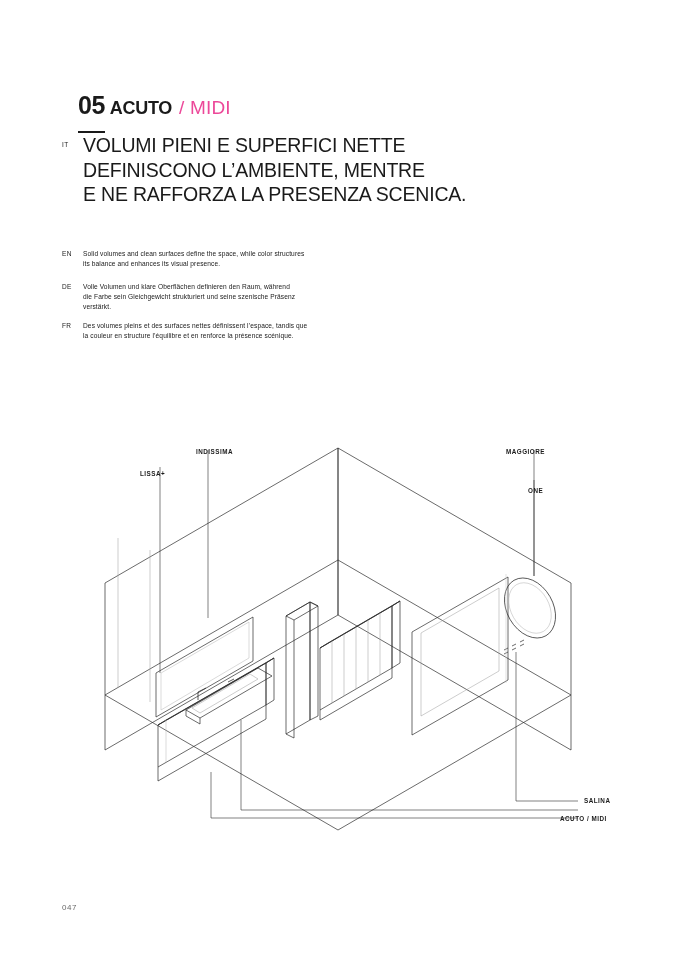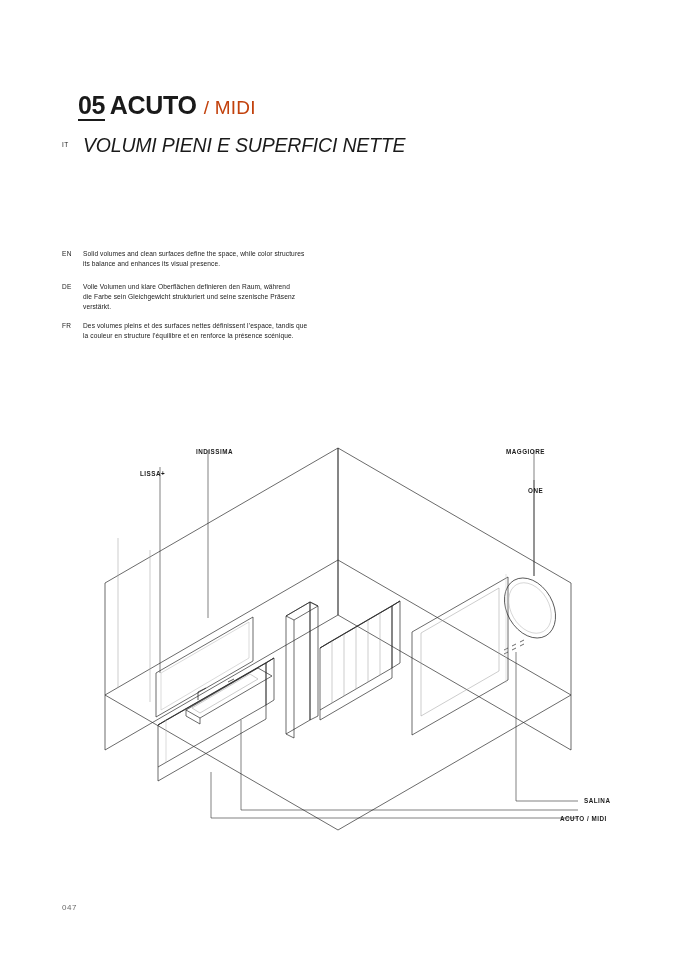--- a/index.html
+++ b/index.html
@@ -22,34 +22,34 @@
     left: 78px;
     top: 62px;
     display: flex;
     align-items: baseline;
   }
   .chapter-num {
     font-size: 25px;
     font-weight: bold;
     letter-spacing: -0.5px;
     border-bottom: 2px solid #1a1a1a;
-    padding-bottom: 1px;
+    padding-bottom: 13px;
     line-height: 1;
   }
   .chapter-title {
-    font-size: 25px;
+    font-size: 18px;
     font-weight: bold;
     letter-spacing: -0.3px;
     line-height: 1;
     margin-left: 5px;
   }
   .chapter-sub {
     font-size: 19px;
     font-weight: normal;
-    color: #c2410c;
+    color: #ec4899;
     line-height: 1;
     margin-left: 7px;
     letter-spacing: 0.2px;
     margin-top: 36px;
   }
 
   
   .lang-tag {
     position: absolute;
     font-size: 6.5px;
@@ -59,21 +59,21 @@
   .headline {
     position: absolute;
     left: 83px;
     top: 133px;
     width: 470px;
     font-size: 19.5px;
     line-height: 24.5px;
     letter-spacing: -0.2px;
     color: #1a1a1a;
   }
-  .headline div { white-space: nowrap; font-style: italic; }
+  .headline div { white-space: nowrap; }
 
   .para {
     position: absolute;
     left: 83px;
     width: 300px;
     font-size: 6.6px;
     line-height: 10px;
     color: #1a1a1a;
     letter-spacing: 0.1px;
   }
@@ -113,20 +113,22 @@
 
 <div class="header">
   <span class="chapter-num">05</span>
   <span class="chapter-title">ACUTO</span>
   <span class="chapter-sub">/ MIDI</span>
 </div>
 
 <div class="lang-tag" style="left:62px; top:141px;">IT</div>
 <div class="headline">
   <div>VOLUMI PIENI E SUPERFICI NETTE</div>
+  <div>DEFINISCONO L’AMBIENTE, MENTRE</div>
+  <div>E NE RAFFORZA LA PRESENZA SCENICA.</div>
 </div>
 
 <div class="lang-tag" style="left:62px; top:250px;">EN</div>
 <div class="para" style="top:249px;">
   <div>Solid volumes and clean surfaces define the space, while color structures</div>
   <div>its balance and enhances its visual presence.</div>
 </div>
 
 <div class="lang-tag" style="left:62px; top:283px;">DE</div>
 <div class="para" style="top:282px;">

